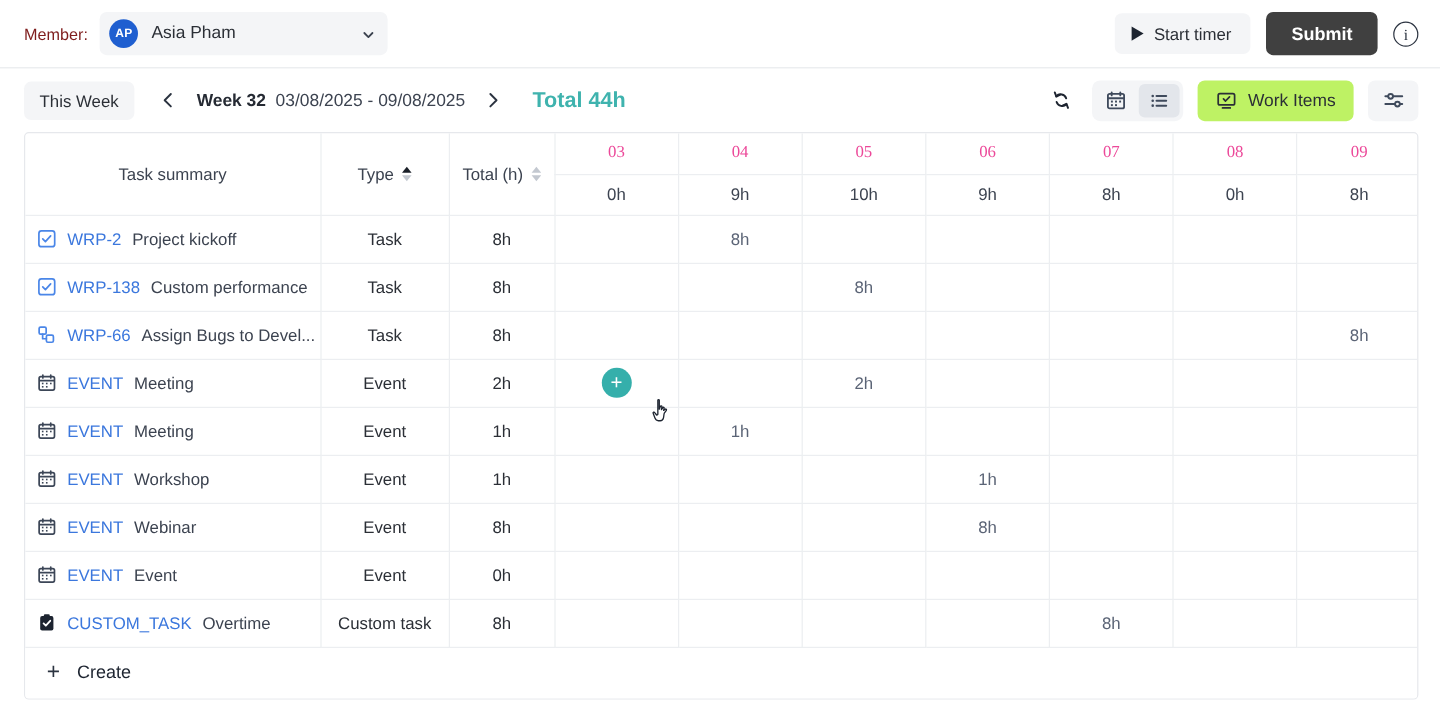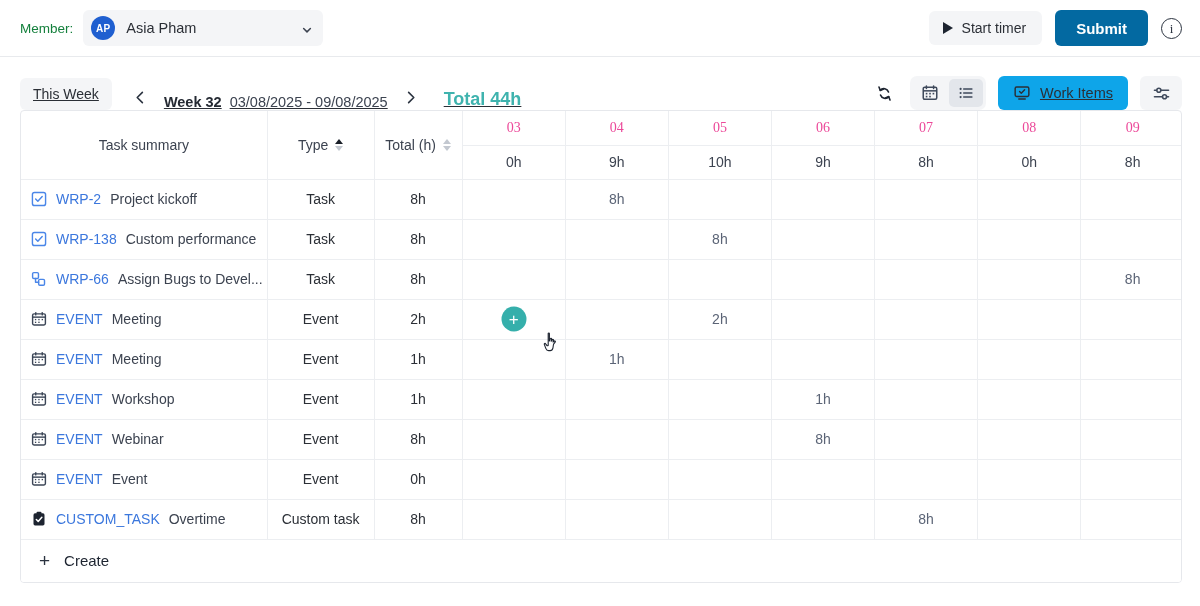--- a/index.html
+++ b/index.html
@@ -13,21 +13,21 @@
 
   
   .topbar {
     height: 57px;
     display: flex; align-items: center;
     padding: 0 18px 0 20px;
     border-bottom: 1px solid #e8eaed;
     position: relative;
   }
   .member-label {
-    font-size: 13.5px; color: #15803d; margin-right: 10px;
+    font-size: 13.5px; color: #7f1d1d; margin-right: 10px;
   }
   .member-select {
     display: flex; align-items: center;
     width: 240px; height: 36px;
     background: #f4f5f7; border-radius: 6px;
     padding: 0 10px 0 8px;
     cursor: pointer;
   }
   .avatar {
     width: 24px; height: 24px; border-radius: 50%;
@@ -54,37 +54,36 @@
     font-family: inherit;
   }
   .play-tri {
     width: 0; height: 0;
     border-left: 10px solid #1d2430;
     border-top: 6px solid transparent;
     border-bottom: 6px solid transparent;
   }
   .btn-submit {
     height: 36px; padding: 0 21px;
-    background: #0369a1; border: none; border-radius: 6px;
+    background: #404040; border: none; border-radius: 6px;
     color: #fff; font-size: 15px; font-weight: bold; cursor: pointer;
     font-family: inherit;
   }
   .info-icon {
     width: 21px; height: 21px; border-radius: 50%;
     border: 1.6px solid #2b3340; color: #2b3340;
     font-size: 13px; font-family: "Liberation Serif", serif;
     display: flex; align-items: center; justify-content: center;
     cursor: pointer; line-height: 1;
   }
 
   
   .weekbar {
-    height: 53px; display: flex; align-items: flex-end;
+    height: 53px; display: flex; align-items: center;
     padding: 0 18px 0 20px;
-    text-decoration: underline;
   }
   .btn-thisweek {
     height: 32px; padding: 0 13px;
     background: #f4f5f7; border: none; border-radius: 6px;
     font-size: 14px; color: #2b2f36; cursor: pointer; font-family: inherit;
   }
   .nav-arrow {
     width: 26px; height: 26px; margin-left: 16px;
     display: flex; align-items: center; justify-content: center;
     cursor: pointer; color: #2b3340;
@@ -109,21 +108,21 @@
   }
   .viewtoggle .vbtn {
     width: 34px; height: 28px; border-radius: 5px;
     display: flex; align-items: center; justify-content: center;
     cursor: pointer; color: #3f4a5c; background: transparent;
   }
   .viewtoggle .vbtn.active { background: #e3e6eb; }
   .btn-workitems {
     display: flex; align-items: center; gap: 9px;
     height: 34px; padding: 0 15px;
-    background: #0ea5e9; border: none; border-radius: 6px;
+    background: #bef264; border: none; border-radius: 6px;
     font-size: 14.5px; color: #2b2f36; cursor: pointer; font-family: inherit;
   }
   .btn-square {
     width: 42px; height: 34px; background: #f4f5f7; border: none;
     border-radius: 6px; display: flex; align-items: center;
     justify-content: center; cursor: pointer; color: #3f4a5c;
   }
 
   
   .tablewrap {

